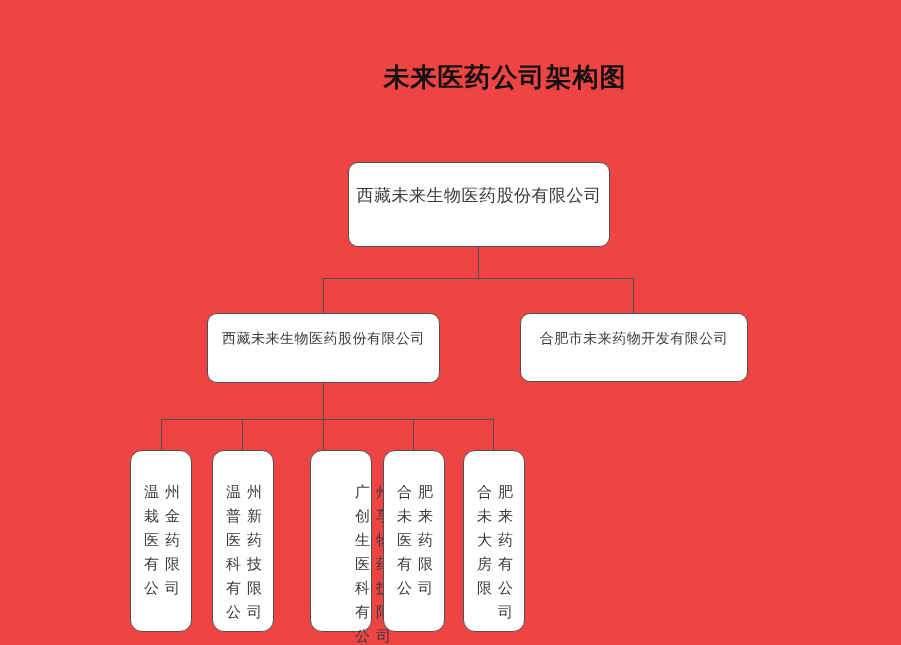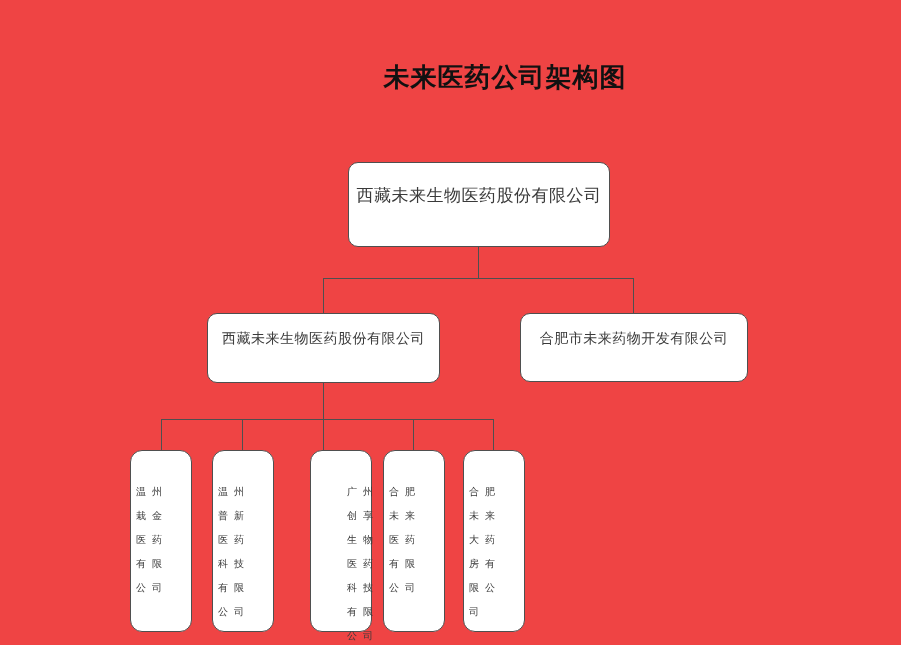--- a/index.html
+++ b/index.html
@@ -62,24 +62,24 @@
     white-space: nowrap;
   }
   .node-l3 {
     top: 450px;
     width: 62px; height: 182px;
     border-radius: 12px;
   }
   .node-l3 .label {
     margin: 29px auto 0 auto;
     width: 50px;
-    font-size: 10px;
+    font-size: 15px;
     line-height: 24px;
     letter-spacing: 6px;
-    text-align: left;
+    text-align: right;
     white-space: pre-line;
     word-break: break-all;
   }
   .node-l3-1 { left: 130px; }
   .node-l3-2 { left: 212px; }
   .node-l3-3 { left: 310px; padding-left: 36px; }
   .node-l3-4 { left: 383px; }
   .node-l3-5 { left: 463px; }
   .line {
     position: absolute;

